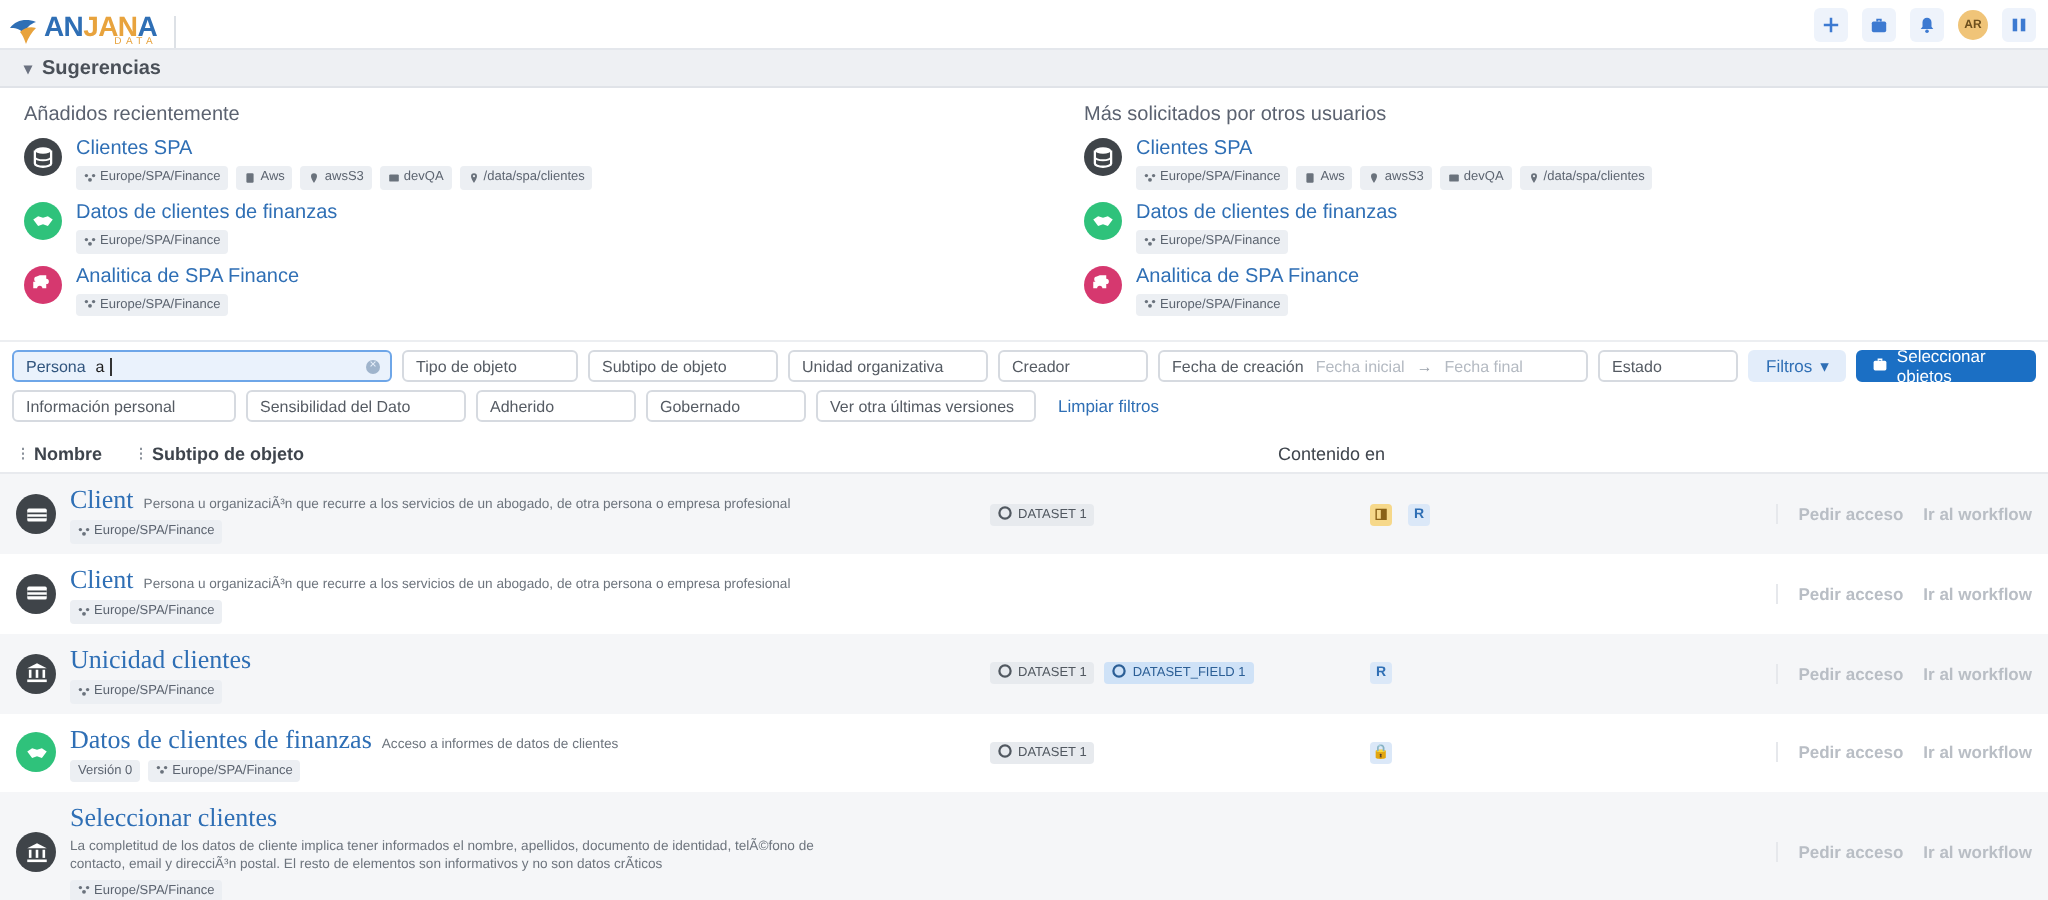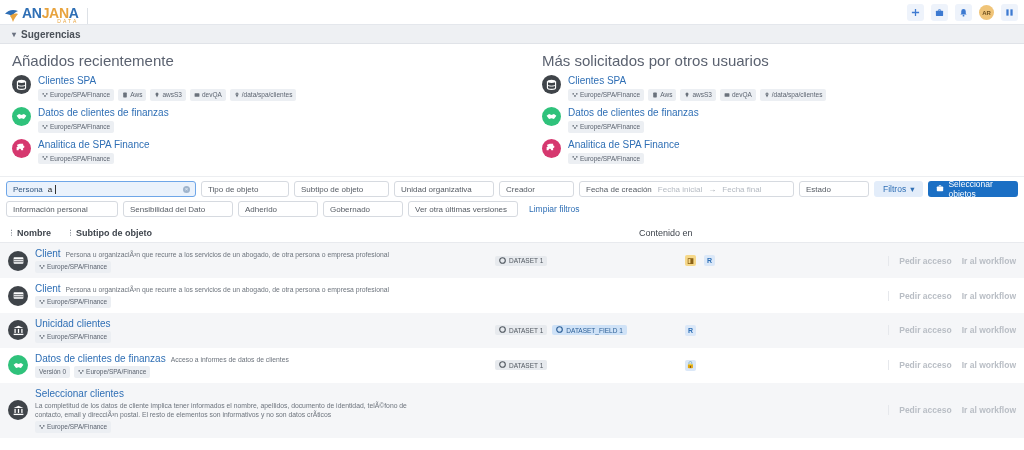--- a/index.html
+++ b/index.html
@@ -57,21 +57,21 @@
     height:19px; background:#eef0f3; border-bottom:1px solid #e0e3e8;
     display:flex; align-items:center; padding-left:12px; gap:5px;
     font-size:10px; color:#4a5058; font-weight:600;
   }
   .chev { font-size:8px; color:#6b7280; }
 
   .sug-body { display:flex; padding: 8px 12px 6px 12px; }
   .sug-col { width: 50%; }
   .sug-col.right { padding-left: 30px; }
   .sug-title {
-    font-size:15px; color:#5b6270; margin-bottom:6px;
+    font-size:10px; color:#5b6270; margin-bottom:6px;
   }
   .sug-item {
     display:flex; align-items:flex-start; gap:7px; margin-bottom:6px;
   }
   .avatar-circle {
     width:19px; height:19px; border-radius:50%;
     display:flex; align-items:center; justify-content:center;
     flex: 0 0 19px;
   }
   .av-dark { background:#3f4449; }
@@ -168,21 +168,21 @@
   .trow.alt { background:#f5f6f8; }
   .row-ic {
     width:20px; height:20px; border-radius:50%; flex:0 0 20px;
     display:flex;align-items:center;justify-content:center;
     margin-right:7px;
   }
   .ic-dark { background:#3f4449; }
   .ic-green{ background:#2fc27b; }
   .row-main { flex: 0 0 460px; display:flex; flex-direction:column; gap:2px; }
   .row-titleline { display:flex; align-items:baseline; gap:5px; flex-wrap:wrap;}
-  .row-name { color:#2f6fb5; font-size:10px; }
+  .row-name { color:#2f6fb5; font-size:13px;font-family:Liberation Serif, serif; }
   .row-desc { color:#6d747d; font-size:6.8px; line-height:1.35; }
   .row-desc.block { max-width:400px; }
   .row-content { flex: 0 0 190px; display:flex; gap:5px; align-items:center; }
   .ds-tag {
     background:#e7eaee; border-radius:2px; padding:1px 4px;
     font-size:6.5px; color:#515860; display:flex; align-items:center; gap:3px;
   }
   .ds-tag.blue { background:#cfe2f7; color:#2c5f96; }
   .row-flags { flex: 0 0 160px; display:flex; gap:8px; align-items:center; }
   .flag {

